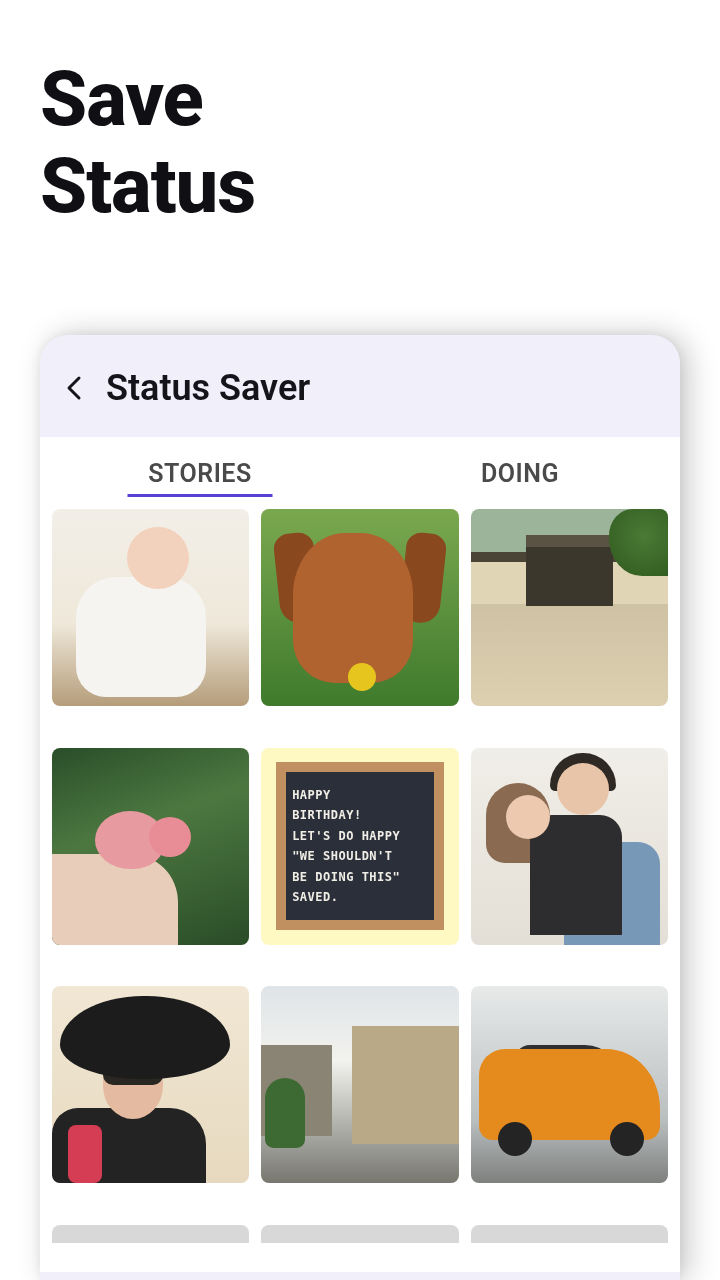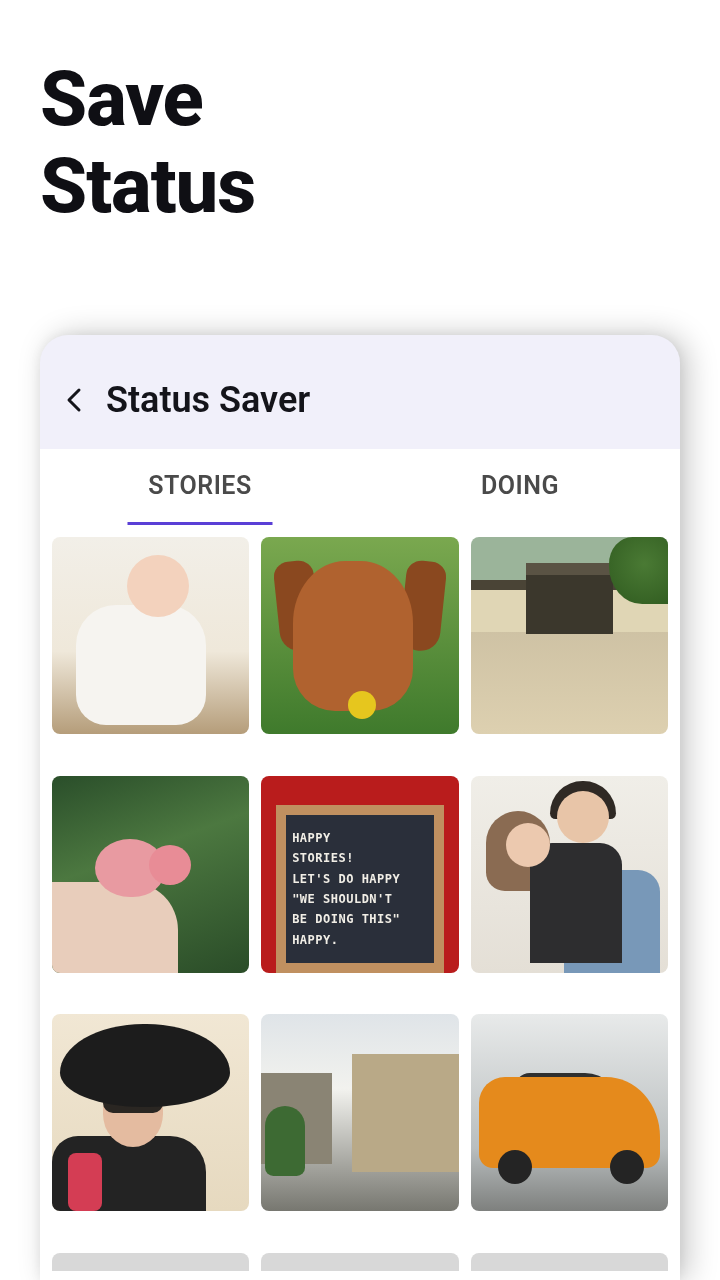--- a/index.html
+++ b/index.html
@@ -34,37 +34,36 @@
     background: #f1f0fa;
     border-radius: 28px 28px 0 0;
     box-shadow: 8px 0 30px rgba(0,0,0,0.22), 0 0 12px rgba(0,0,0,0.06);
     overflow: hidden;
   }
   .app-header {
     display: flex;
     align-items: center;
     padding: 32px 24px 28px 24px;
     gap: 20px;
-    margin-top: 12px;
   }
   .back-icon svg {
     display: block;
   }
   .app-title {
     font-size: 36px;
     font-weight: 600;
     color: #14141a;
   }
   .tab-bar {
     background: #ffffff;
     display: flex;
   }
   .tab {
     flex: 1;
-    padding: 22px 0 25px 0;
+    padding: 22px 0 9px 0;
     text-align: center;
     font-size: 25px;
     font-weight: 600;
     letter-spacing: 0.5px;
     color: #4a4a4a;
     position: relative;
     cursor: pointer;
   }
   .tab.active::after {
     content: "";
@@ -211,23 +210,23 @@
     bottom: 0;
     left: 0;
     width: 64%;
     height: 46%;
     background: #e8cdbb;
     border-radius: 0 48px 0 0;
   }
 
   
   .t4 {
-    background: #b91c1c;
+    background: #fef9c3;
     display: flex;
-    align-items: flex-end;
+    align-items: center;
     justify-content: center;
   }
   .t4 .board {
     width: 85%;
     height: 85%;
     background: #2a2f3a;
     border: 10px solid #c09060;
     display: flex;
     flex-direction: column;
     justify-content: center;
@@ -473,25 +472,25 @@
       <div class="gate"></div>
       <div class="tree"></div>
     </div>
     <div class="thumb t3">
       <div class="hand"></div>
       <div class="flower"></div>
     </div>
     <div class="thumb t4">
       <div class="board">
         <div class="line">HAPPY</div>
-        <div class="line">STORIES!</div>
+        <div class="line">BIRTHDAY!</div>
         <div class="line">LET'S DO HAPPY</div>
         <div class="line">"WE SHOULDN'T</div>
         <div class="line">BE DOING THIS"</div>
-        <div class="line">HAPPY.</div>
+        <div class="line">SAVED.</div>
       </div>
     </div>
     <div class="thumb t5">
       <div class="p2hair"></div>
       <div class="p2b"></div>
       <div class="p1b"></div>
       <div class="p1hair"></div>
       <div class="p1h"></div>
       <div class="p2h"></div>
     </div>

